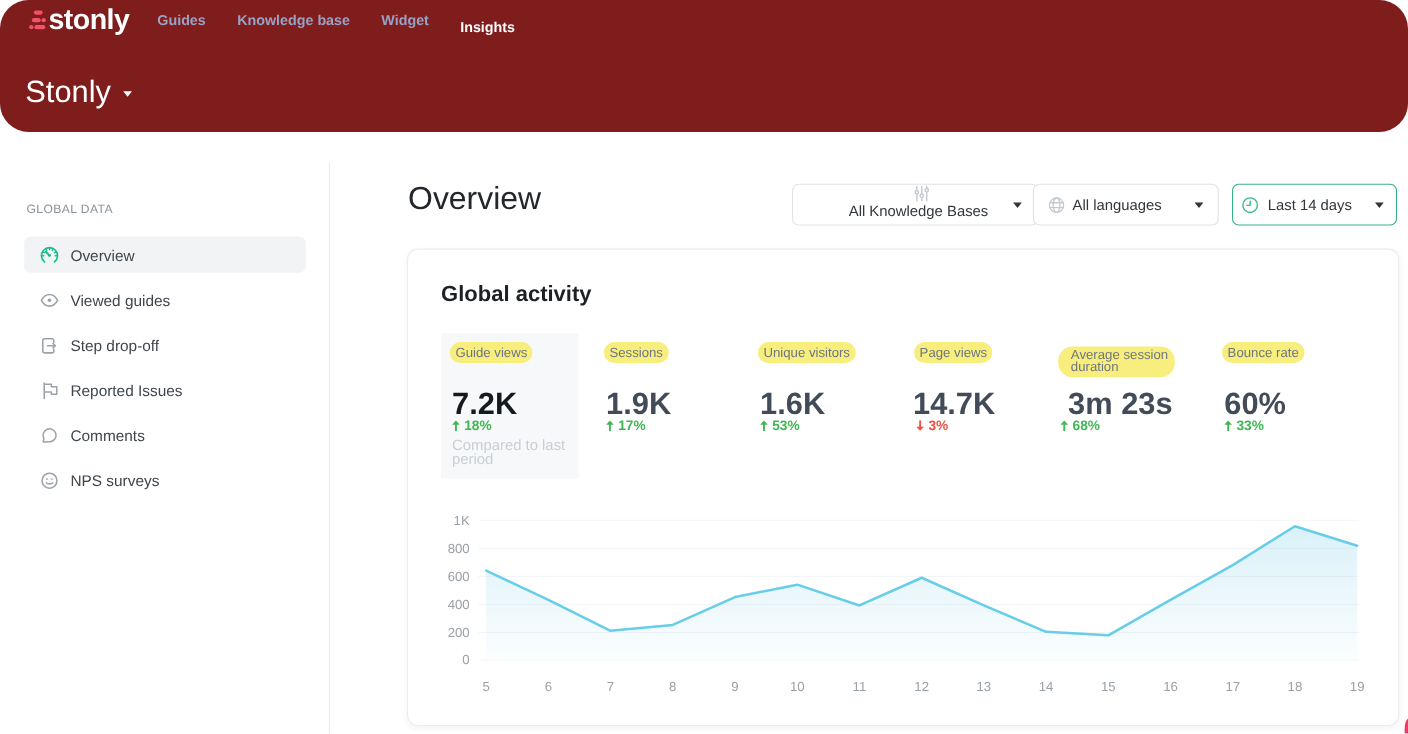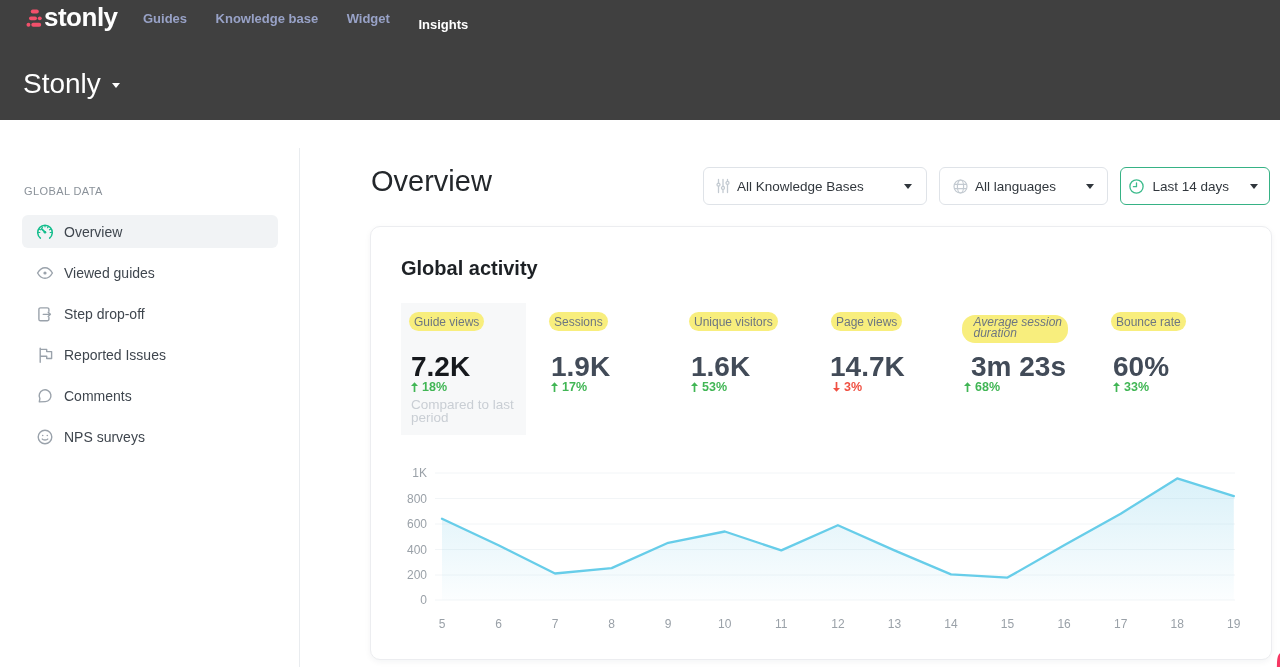--- a/index.html
+++ b/index.html
@@ -1,20 +1,20 @@
 <!DOCTYPE html>
 <html><head>
 <meta charset="utf-8">
 <style>
 * { margin:0; padding:0; box-sizing:border-box; }
 html,body { width:1280px; height:667px; font-family:"Liberation Sans",sans-serif; background:#fff; overflow:hidden; }
 body { position:relative; }
 
 
-.header { position:absolute; top:0; left:0; width:1280px; height:120px; background:#404040; }
+.header { position:absolute; top:0; left:0; width:1280px; height:120px; background:#7f1d1d;border-radius:26px; }
 .logo { position:absolute; left:25px; top:8px; display:flex; align-items:center; }
 .logo svg { display:block; }
 .logo-text { color:#fff; font-weight:700; font-size:26px; letter-spacing:-0.5px; margin-left:1px; line-height:19px; }
 .nav { position:absolute; left:143px; top:0; height:37px; display:flex; align-items:center; gap:28.5px; }
 .nav a { text-decoration:none; color:#98a2c7; font-size:13px; font-weight:700; }
 .nav a.active { color:#ffffff;margin-top:12px; }
 .wstitle { position:absolute; left:23px; top:68px; color:#fff; font-size:28px; font-weight:400; }
 .wscaret { position:absolute; left:112px; top:82.5px; width:0; height:0; border-left:4.5px solid transparent; border-right:4.5px solid transparent; border-top:5.5px solid #fff; }
 
 
@@ -25,21 +25,21 @@
 .menu-item .mi-icon { width:18px; height:18px; margin-left:14px; flex:none; }
 .menu-item span { margin-left:10px; font-size:14px; color:#3f464e; }
 .menu-item.active { background:#f1f3f5; }
 
 
 .h1 { position:absolute; left:371px; top:165px; font-size:29px; color:#23272b; font-weight:400; }
 .dd { position:absolute; top:167px; height:38px; background:#fff; border:1px solid #dfe3e8; border-radius:6px; display:flex; align-items:center; }
 .dd .dd-icon { flex:none; }
 .dd .dd-text { font-size:13.5px; color:#31373d; }
 .dd .dd-caret { position:absolute; width:0; height:0; border-left:4.5px solid transparent; border-right:4.5px solid transparent; border-top:5.5px solid #30363c; }
-#dd1 { left:703px; width:224px; }
+#dd1 { left:720px; width:224px;flex-direction:column; }
 #dd2 { left:939px; width:169px; }
 #dd3 { left:1120px; width:150px; border:1px solid #36b285; }
 
 
 .card { position:absolute; left:370px; top:226px; width:902px; height:434px; background:#fff; border:1px solid #ecedf0; border-radius:10px; box-shadow:0 2px 6px rgba(20,30,50,0.05); }
 .card-title { position:absolute; left:30px; top:30px; font-size:20px; font-weight:700; color:#1d2125; }
 .sel-col { position:absolute; left:30px; top:76px; width:125px; height:132px; background:#f7f8f9; }
 .stat { position:absolute; top:0; height:220px; }
 .stat .labelwrap { position:absolute; top:84px; left:0; white-space:nowrap; }
 .stat .value { position:absolute; top:124px; left:2px; white-space:nowrap;font-weight:bold; }
@@ -203,21 +203,21 @@
   <div class="stat" style="left:460px;">
     <div class="labelwrap"><span class="pill">Page views</span></div>
     <div class="value" style="left:-1px;">14.7K</div>
     <div class="pct red"><svg width="7" height="10" viewBox="0 0 7 10" style="margin-right:4px;">
           <polygon points="0,5.9 3.5,9.7 7,5.9" fill="#f05042"></polygon>
           <rect x="2.65" y="0" width="1.7" height="7.8" fill="#f05042"></rect>
         </svg>3%</div>
   </div>
 
   <div class="stat" style="left:591px; width:120px;">
-    <div class="labelwrap" style="top:88px;font-style:italic;"><span class="pill5">Average session<br>duration</span></div>
+    <div class="labelwrap" style="top:88px;"><span class="pill5">Average session<br>duration</span></div>
     <div class="value" style="left:9px;">3m 23s</div>
     <div class="pct"><svg width="7" height="10" viewBox="0 0 7 10" style="margin-right:4px;">
           <polygon points="0,4.1 3.5,0.3 7,4.1" fill="#41b655"></polygon>
           <rect x="2.65" y="2.2" width="1.7" height="7.8" fill="#41b655"></rect>
         </svg>68%</div>
   </div>
 
   <div class="stat" style="left:740px;">
     <div class="labelwrap"><span class="pill">Bounce rate</span></div>
     <div class="value">60%</div>

